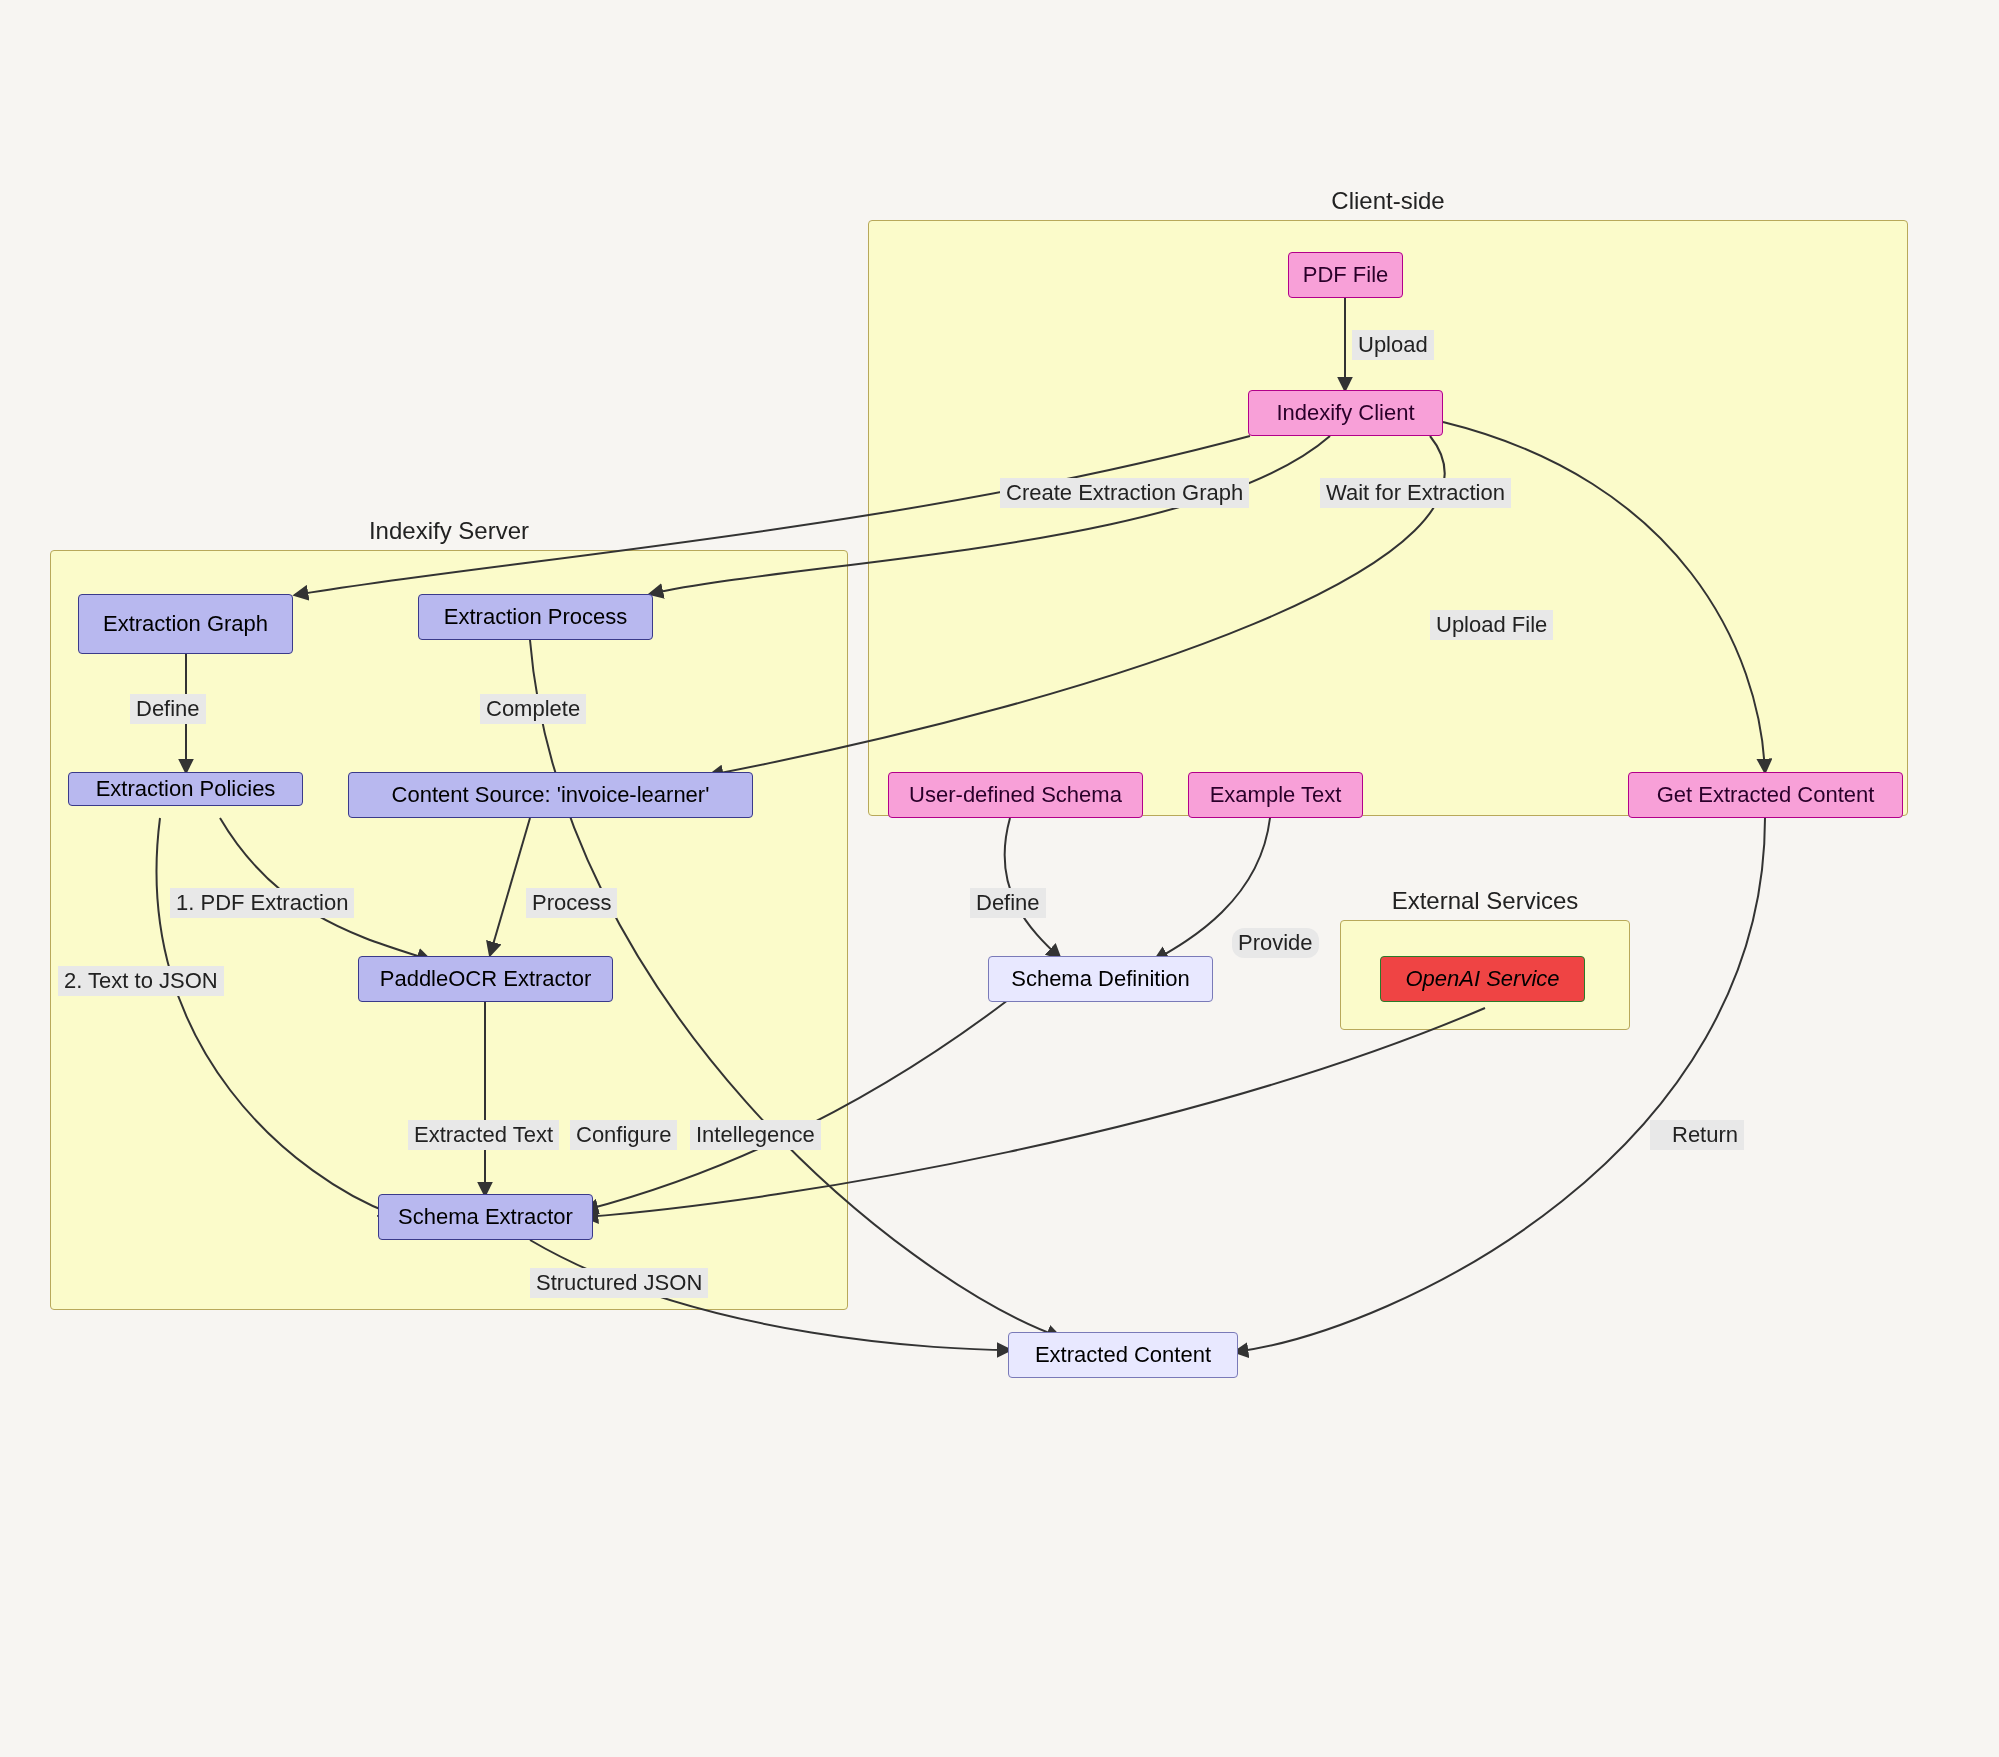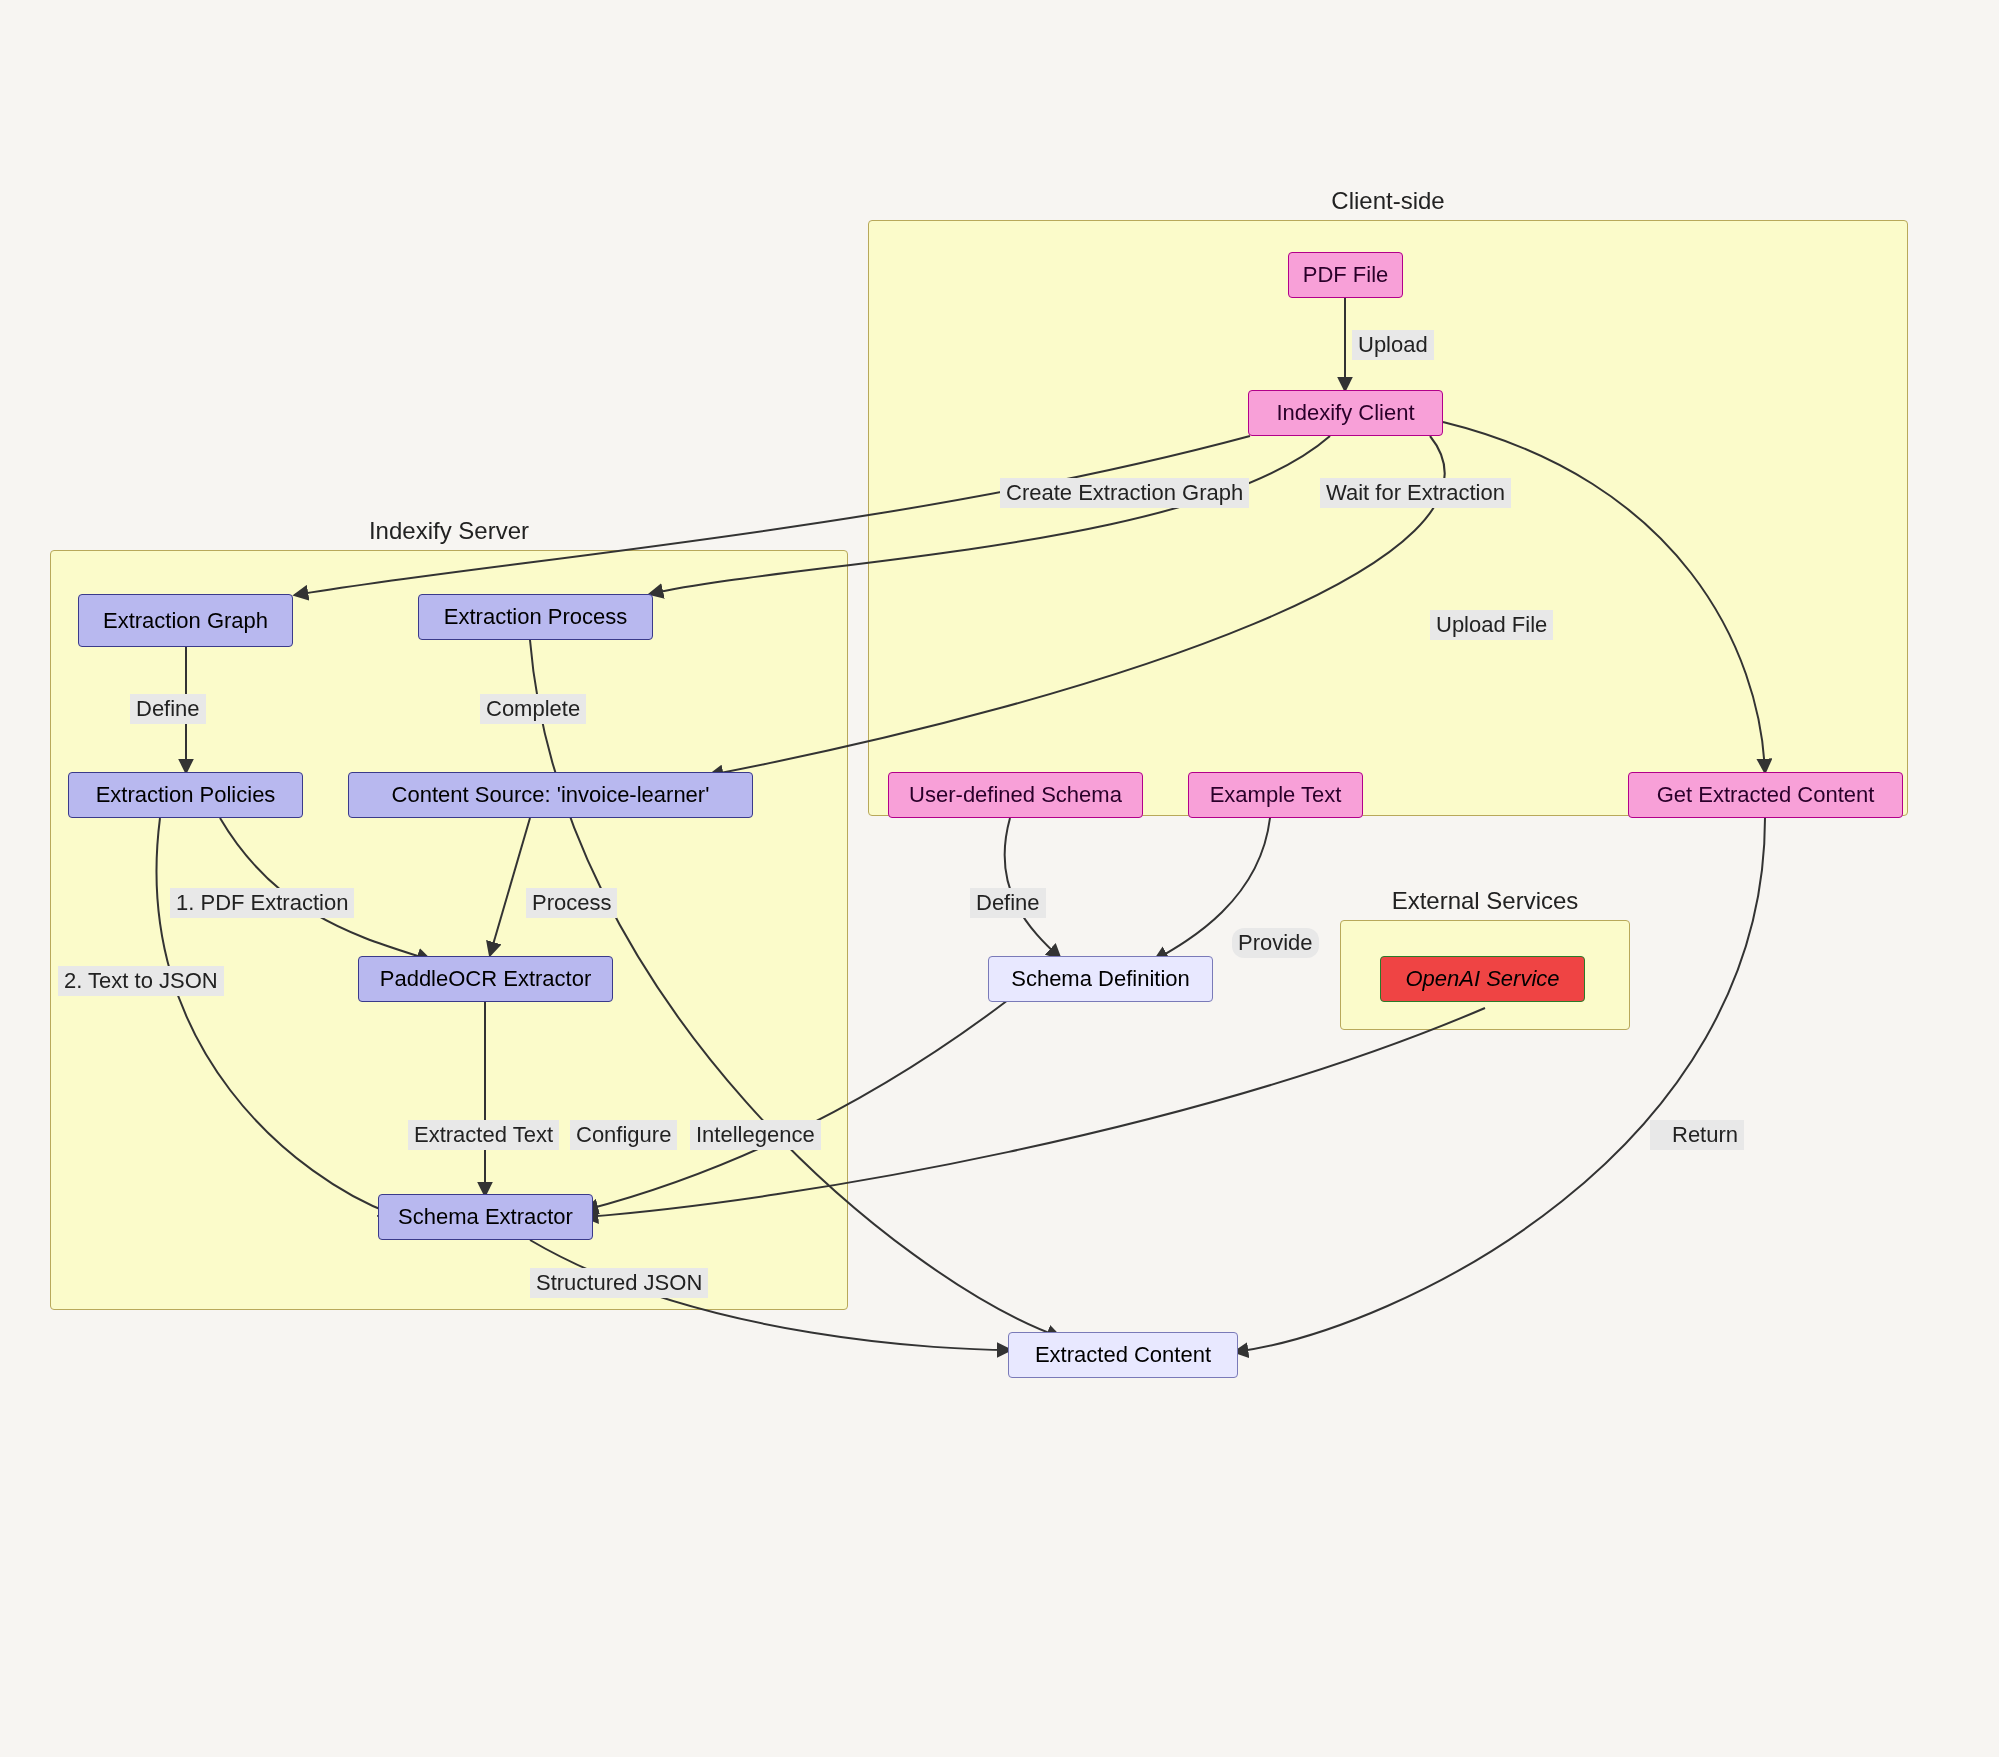--- a/index.html
+++ b/index.html
@@ -140,29 +140,29 @@
   </div>
 
   <div class="node pink" style="left:1188px; top:772px; width:175px; height:46px;">
     <span>Example Text</span>
   </div>
 
   <div class="node pink" style="left:1628px; top:772px; width:275px; height:46px;">
     <span>Get Extracted Content</span>
   </div>
 
-  <div class="node purple" style="left:78px; top:594px; width:215px; height:53px;">
+  <div class="node purple" style="left:78px; top:594px; width:215px; height:60px;">
     <span>Extraction Graph</span>
   </div>
 
   <div class="node purple" style="left:418px; top:594px; width:235px; height:46px;">
     <span>Extraction Process</span>
   </div>
 
-  <div class="node purple" style="left:68px; top:772px; width:235px; height:46px;justify-content:center;">
+  <div class="node purple" style="left:68px; top:772px; width:235px; height:34px;justify-content:center;">
     <span>Extraction Policies</span>
   </div>
 
   <div class="node purple" style="left:348px; top:772px; width:405px; height:46px;">
     <span>Content Source: 'invoice-learner'</span>
   </div>
 
   <div class="node purple" style="left:358px; top:956px; width:255px; height:46px;">
     <span>PaddleOCR Extractor</span>
   </div>

